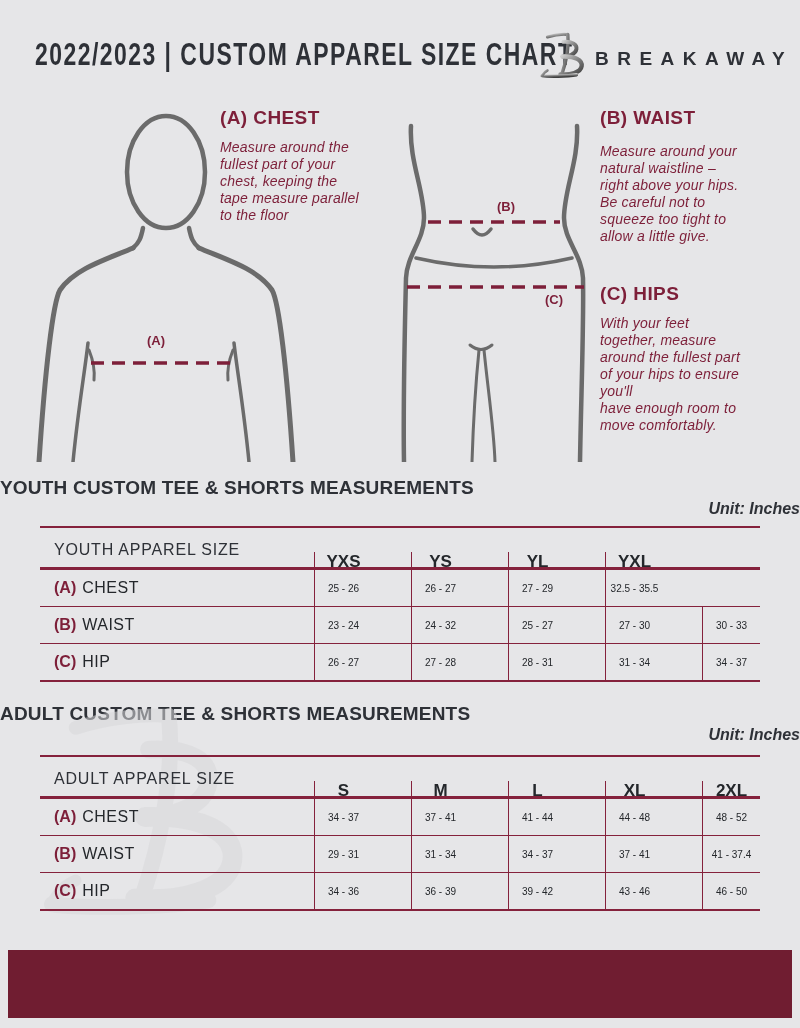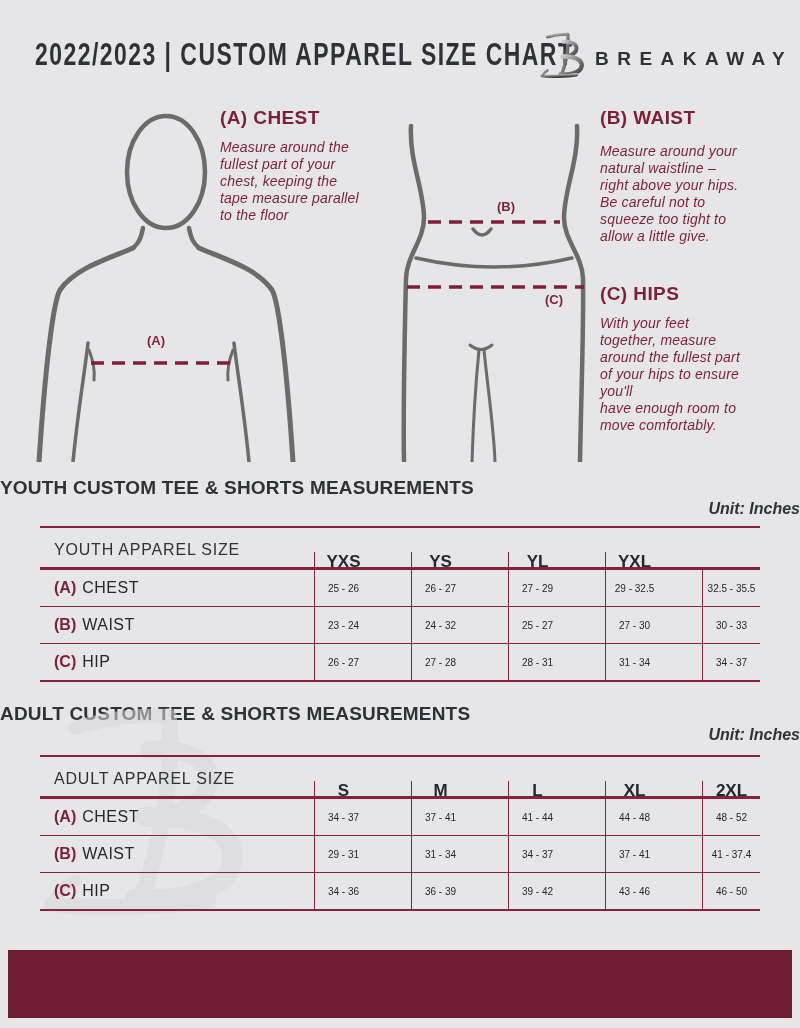--- a/index.html
+++ b/index.html
@@ -175,21 +175,20 @@
       <div class="cell val-cell col-head">YXL</div>
     </div>
     <div class="t-row data">
       <div class="cell label-cell">
         <span class="pfx">(A)</span>
         <span class="rlabel">CHEST</span>
       </div>
       <div class="cell val-cell">25 - 26</div>
       <div class="cell val-cell">26 - 27</div>
       <div class="cell val-cell">27 - 29</div>
-      <div class="cell val-cell">29 - 32.5</div>
       <div class="cell val-cell">32.5 - 35.5</div>
     </div>
     <div class="t-row data">
       <div class="cell label-cell">
         <span class="pfx">(B)</span>
         <span class="rlabel">WAIST</span>
       </div>
       <div class="cell val-cell">23 - 24</div>
       <div class="cell val-cell">24 - 32</div>
       <div class="cell val-cell">25 - 27</div>

